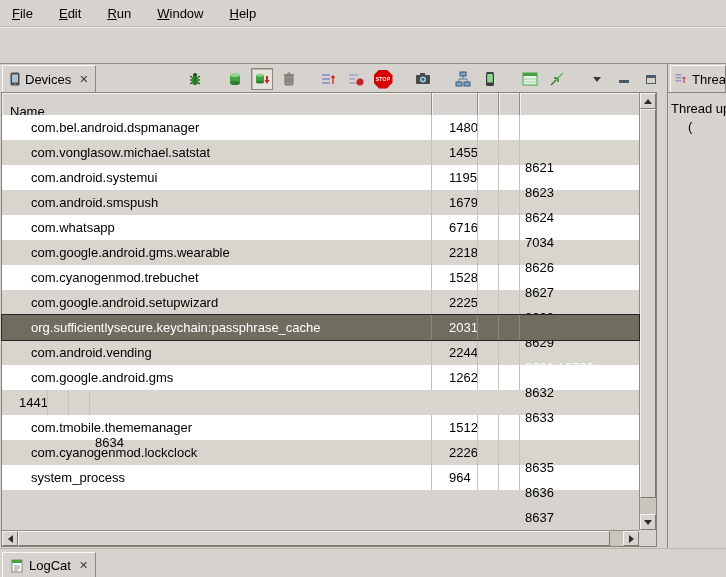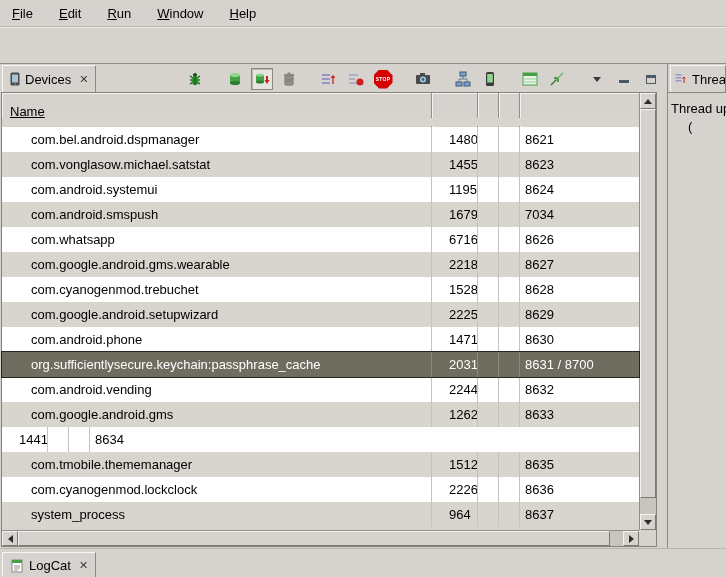--- a/index.html
+++ b/index.html
@@ -49,29 +49,29 @@
   
   .table-wrap { position:absolute; left:1px; top:28px; width:656px; height:455px;
     border:1px solid #85837c; background:var(--win-bg,#d6d3ce); }
   .thead { position:absolute; left:0; top:0; width:637px; height:25px; display:flex; }
   .th { height:38px; background:var(--win-bg,#d6d3ce); border-right:1px solid #908e87; border-bottom:1px solid #908e87;
     box-shadow:inset 1px 1px 0 #f4f3f0; display:flex; align-items:center; padding-left:8px;text-decoration:underline; }
   .th.name { width:430px; } .th.pid { width:46px; } .th.c3 { width:21px; } .th.c4 { width:21px; }
   .th.port { width:119px; border-right:none; }
 
   .sliver { position:absolute; left:0; top:25px; width:637px; height:8px; background:var(--row-alt-bg,#d8d5cf); }
-  .rows { position:absolute; left:0; top:34px; width:637px; }
+  .rows { position:absolute; left:0; top:22px; width:637px; }
   .row { display:flex; height:25px; }
   .row:nth-child(odd) { background:var(--row-bg,#ffffff); }
   .row:nth-child(even){ background:var(--row-alt-bg,#d8d5cf); }
   .cell { height:25px; display:flex; align-items:center; white-space:nowrap; overflow:hidden; border-right:1px solid #c6c3bc; }
   .cell.name { width:430px; padding-left:29px; }
   .cell.pid { width:46px; padding-left:17px; }
   .cell.c3 { width:21px; } .cell.c4 { width:21px; }
-  .cell.port { width:119px; padding-left:5px; border-right:none; }
+  .cell.port { width:119px; padding-left:5px; border-right:none;margin-top:40px; }
   .row.selected { background:var(--sel-bg,#6f6d60); color:var(--sel-fg,#ffffff);
     outline:1px solid #26251f; position:relative; z-index:2; }
   .row.selected .cell { border-right-color:#8b897c; }
 
   
   .vscroll { position:absolute; right:0; top:0; width:17px; height:437px; background:#c8c5bf; border-left:1px solid #908e87; }
   .vs-btn,.hs-btn,.vs-thumb,.hs-thumb { background:var(--win-bg,#d6d3ce); border:1px solid #f4f3f0;
     border-right-color:#7b7972; border-bottom-color:#7b7972; }
   .vs-btn { position:absolute; left:0; width:16px; height:16px; display:flex; align-items:center; justify-content:center; }
   .vs-up { top:0; } .vs-down { bottom:0; }
@@ -301,27 +301,20 @@
       <div class="cell c3"></div>
       <div class="cell c4"></div>
       <div class="cell port">8628</div>
     </div>
           <div class="row">
       <div class="cell name">com.google.android.setupwizard</div>
       <div class="cell pid">22250</div>
       <div class="cell c3"></div>
       <div class="cell c4"></div>
       <div class="cell port">8629</div>
-    </div>
-          <div class="row">
-      <div class="cell name">com.android.phone</div>
-      <div class="cell pid">1471</div>
-      <div class="cell c3"></div>
-      <div class="cell c4"></div>
-      <div class="cell port">8630</div>
     </div>
           <div class="row selected">
       <div class="cell name">org.sufficientlysecure.keychain:passphrase_cache</div>
       <div class="cell pid">20311</div>
       <div class="cell c3"></div>
       <div class="cell c4"></div>
       <div class="cell port">8631 / 8700</div>
     </div>
           <div class="row">
       <div class="cell name">com.android.vending</div>

